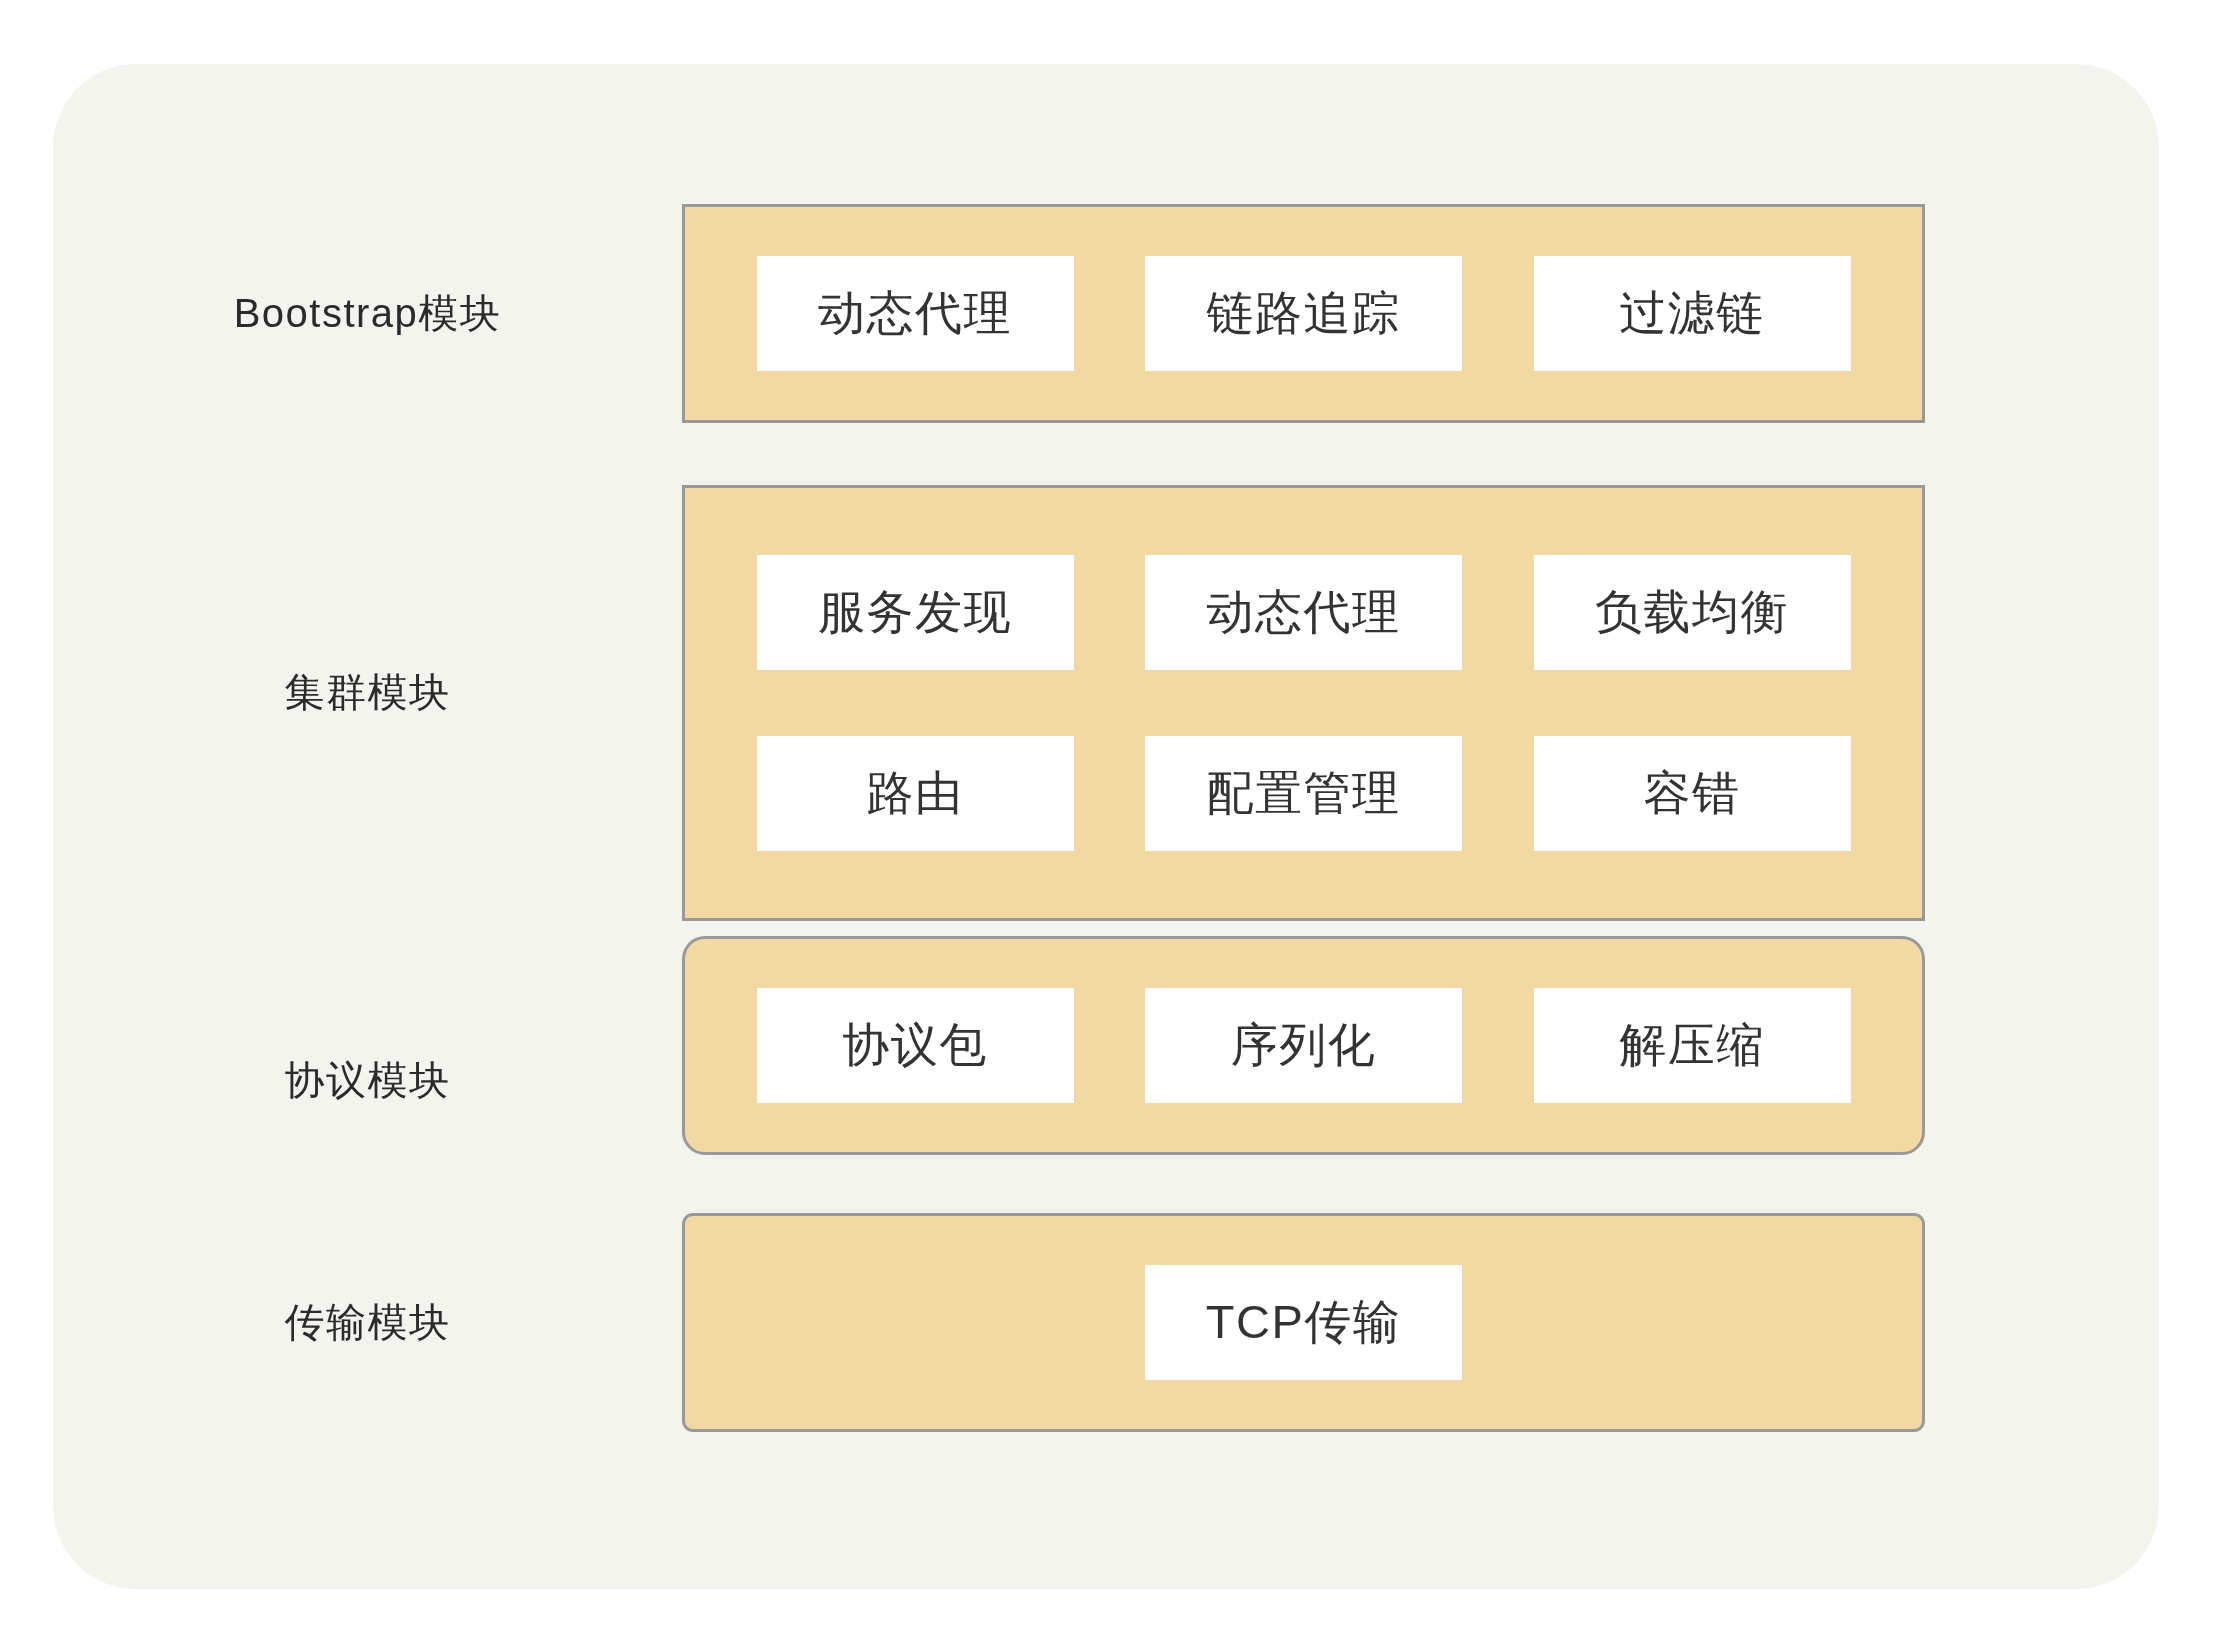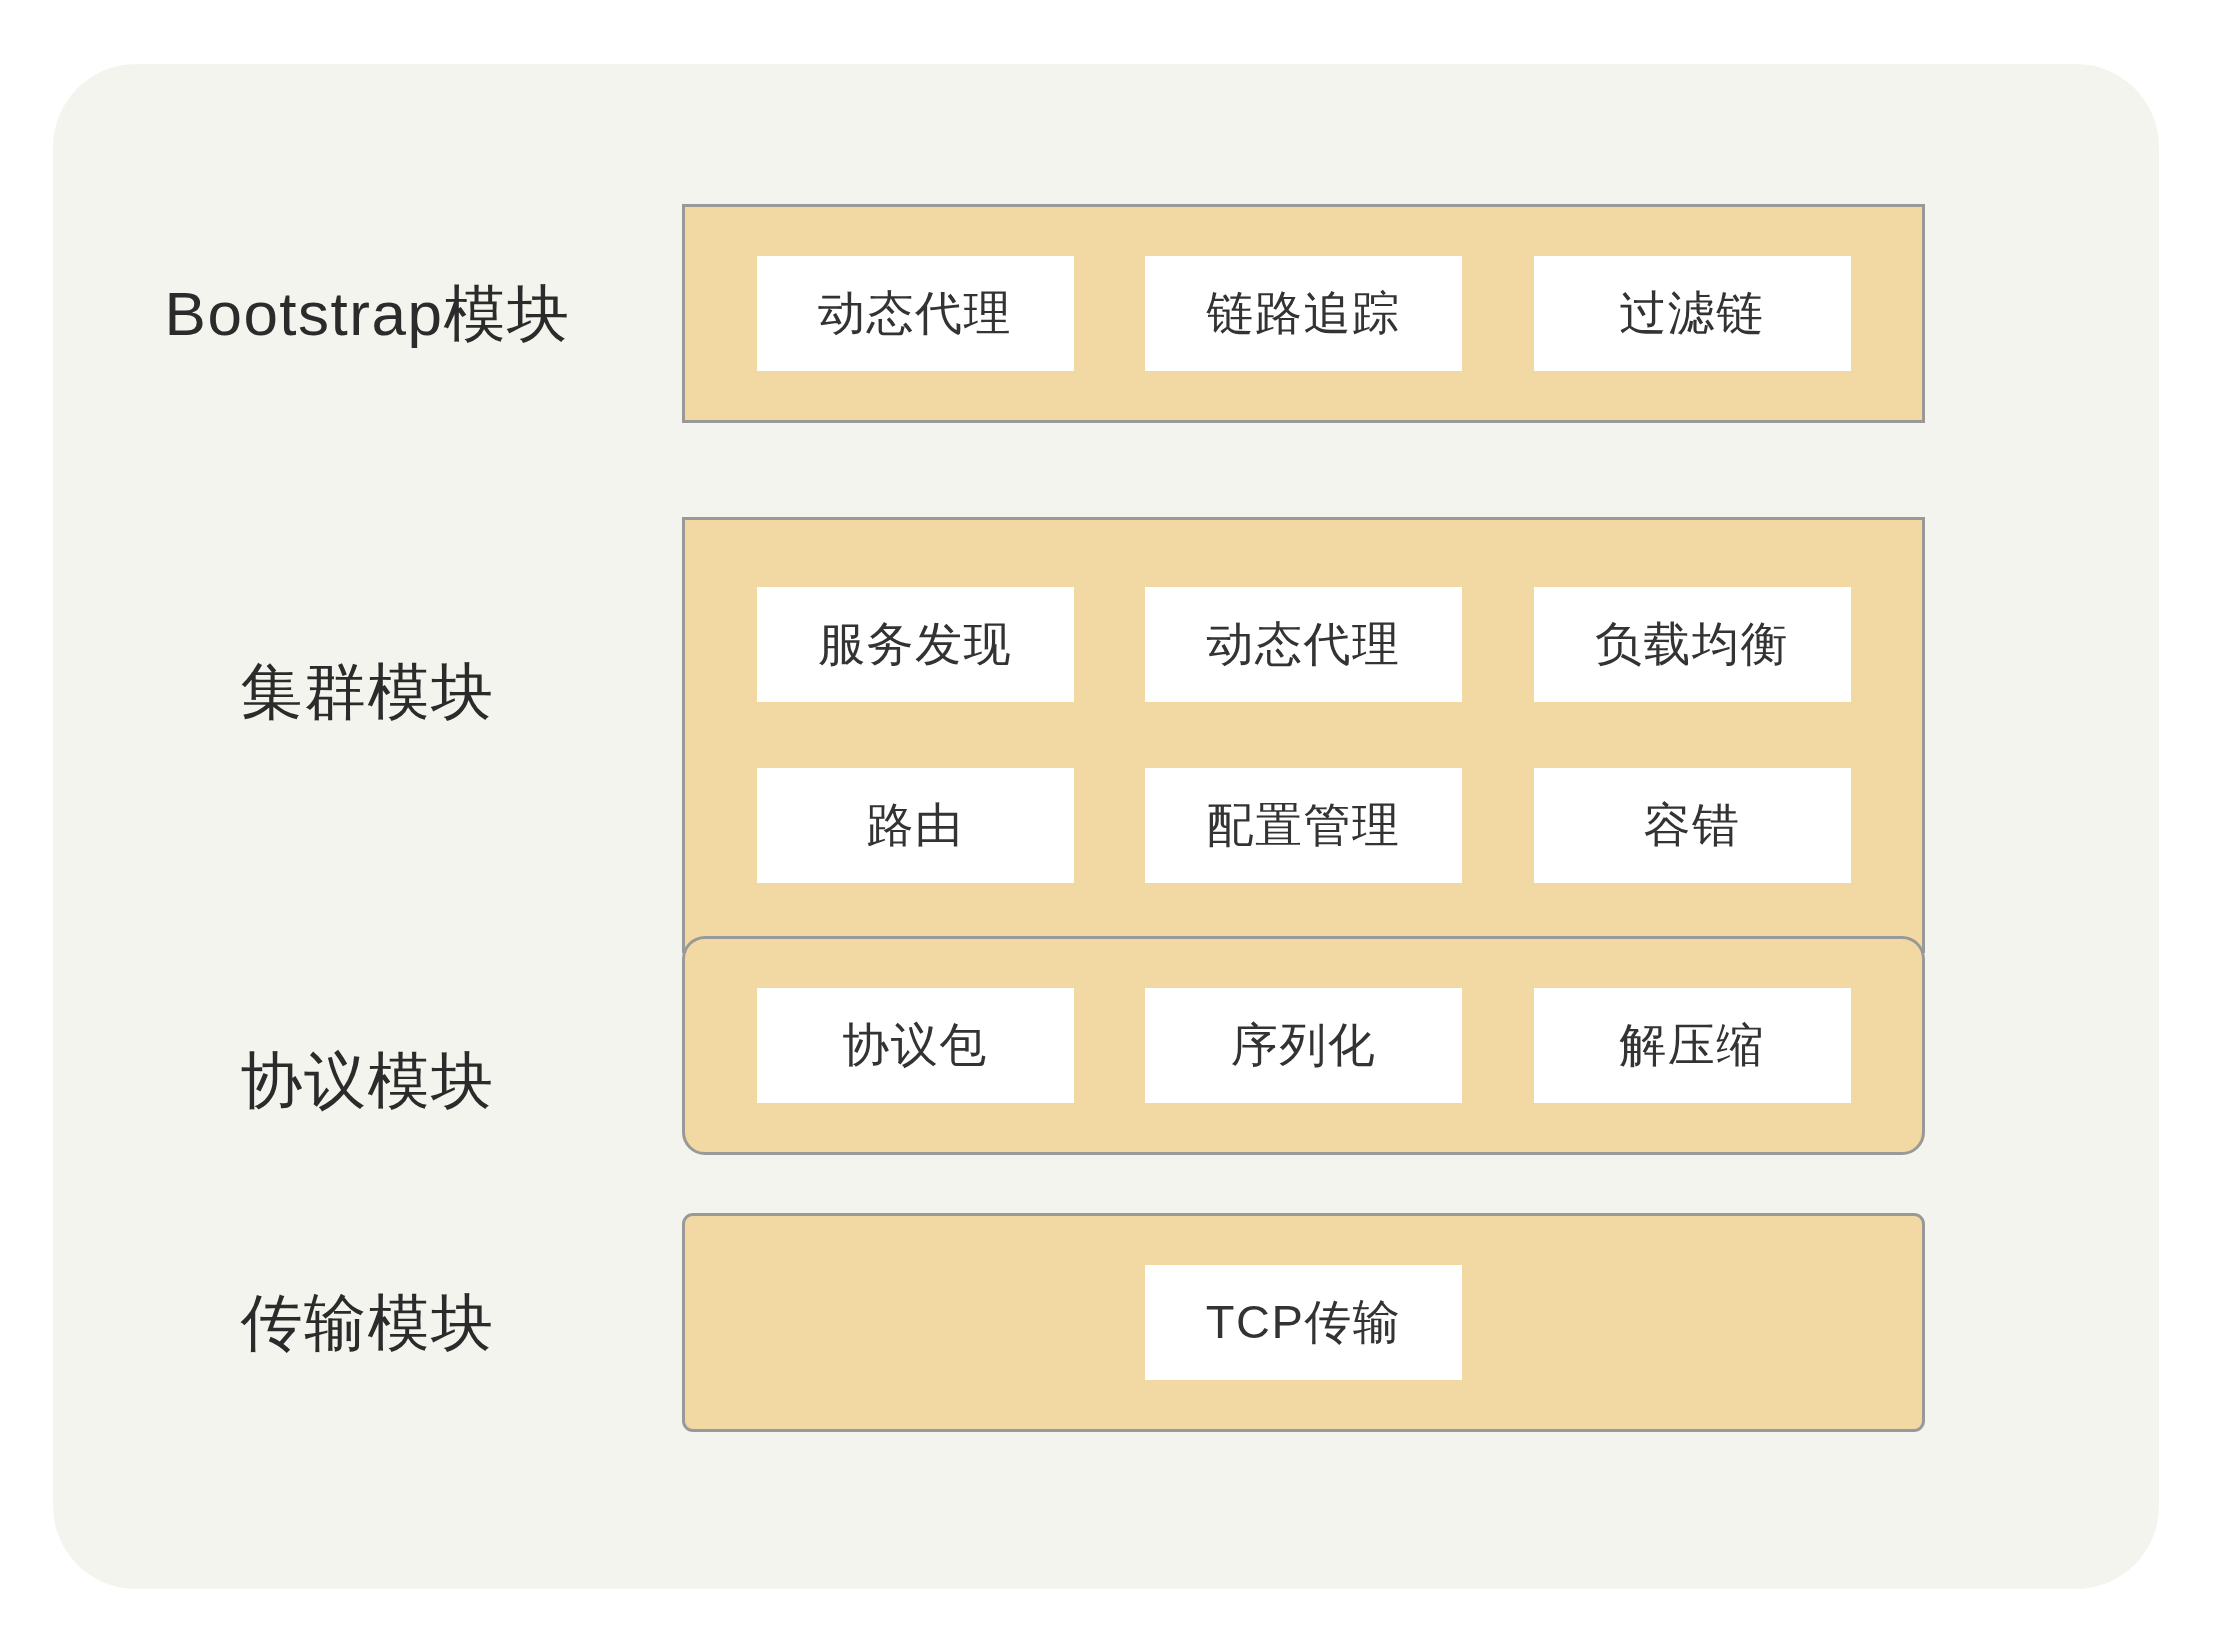--- a/index.html
+++ b/index.html
@@ -24,21 +24,21 @@
     background: #f4f4ef;
     border-radius: 83px;
   }
   .module-label {
     position: absolute;
     left: 53px;
     width: 629px;
     display: flex;
     align-items: center;
     justify-content: center;
-    font-size: 62px;
+    font-size: 40px;
     color: #2b2b2b;
     letter-spacing: 1.5px;
     white-space: nowrap;
   }
   .band {
     position: absolute;
     left: 682px;
     width: 1243px;
     background: #f2d9a4;
     border: 3px solid #999999;
@@ -70,21 +70,21 @@
     align-items: center;
     justify-content: center;
     font-size: 47px;
     color: #333333;
     letter-spacing: 1.5px;
     white-space: nowrap;
   }
   
   #band-bootstrap { top: 204px;  height: 219px; }
   #label-bootstrap{ top: 204px;  height: 219px; }
-  #band-cluster   { top: 485px;  height: 436px; margin-top: 32px; }
+  #band-cluster   { top: 485px;  height: 436px; }
   #label-cluster  { top: 495px;  height: 394px; }
   #band-protocol  { top: 936px; height: 219px; border-radius: 23px; }
   #label-protocol { top: 971px; height: 219px; }
   #band-transport { top: 1213px; height: 219px; border-radius: 11px; }
   #label-transport{ top: 1213px; height: 219px; }
 </style>
 </head>
 <body>
 
 <div id="canvas">

